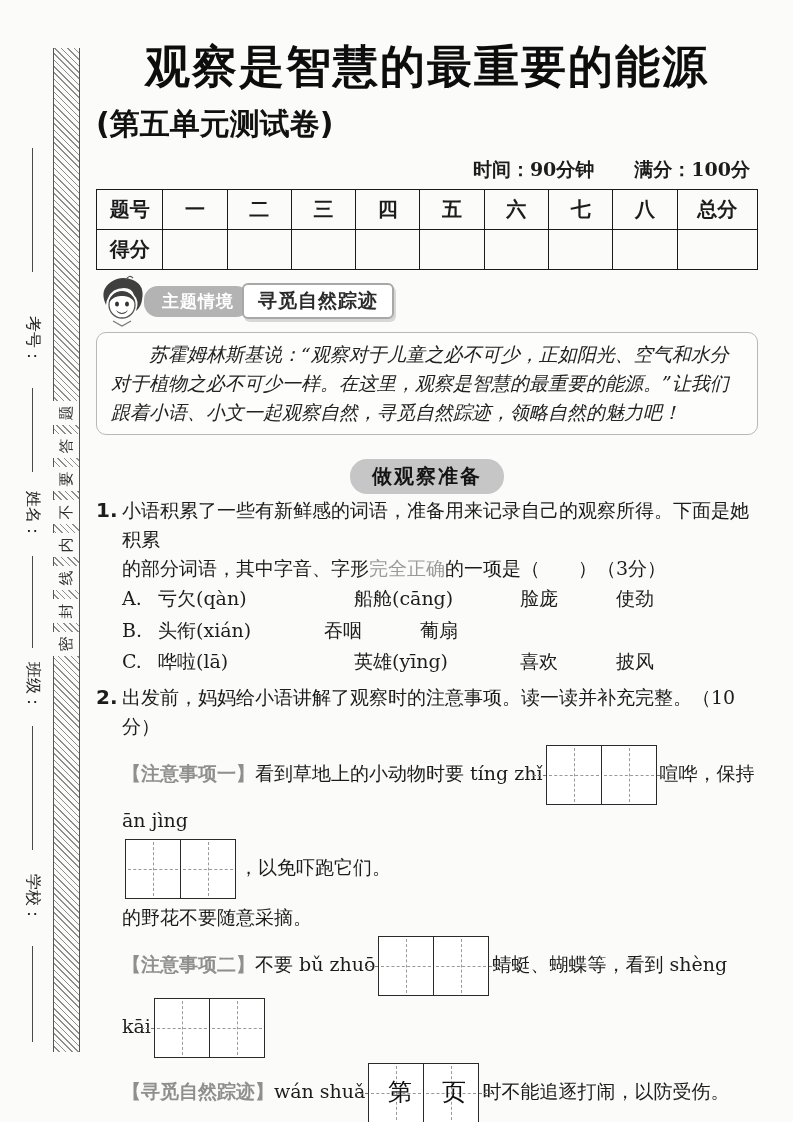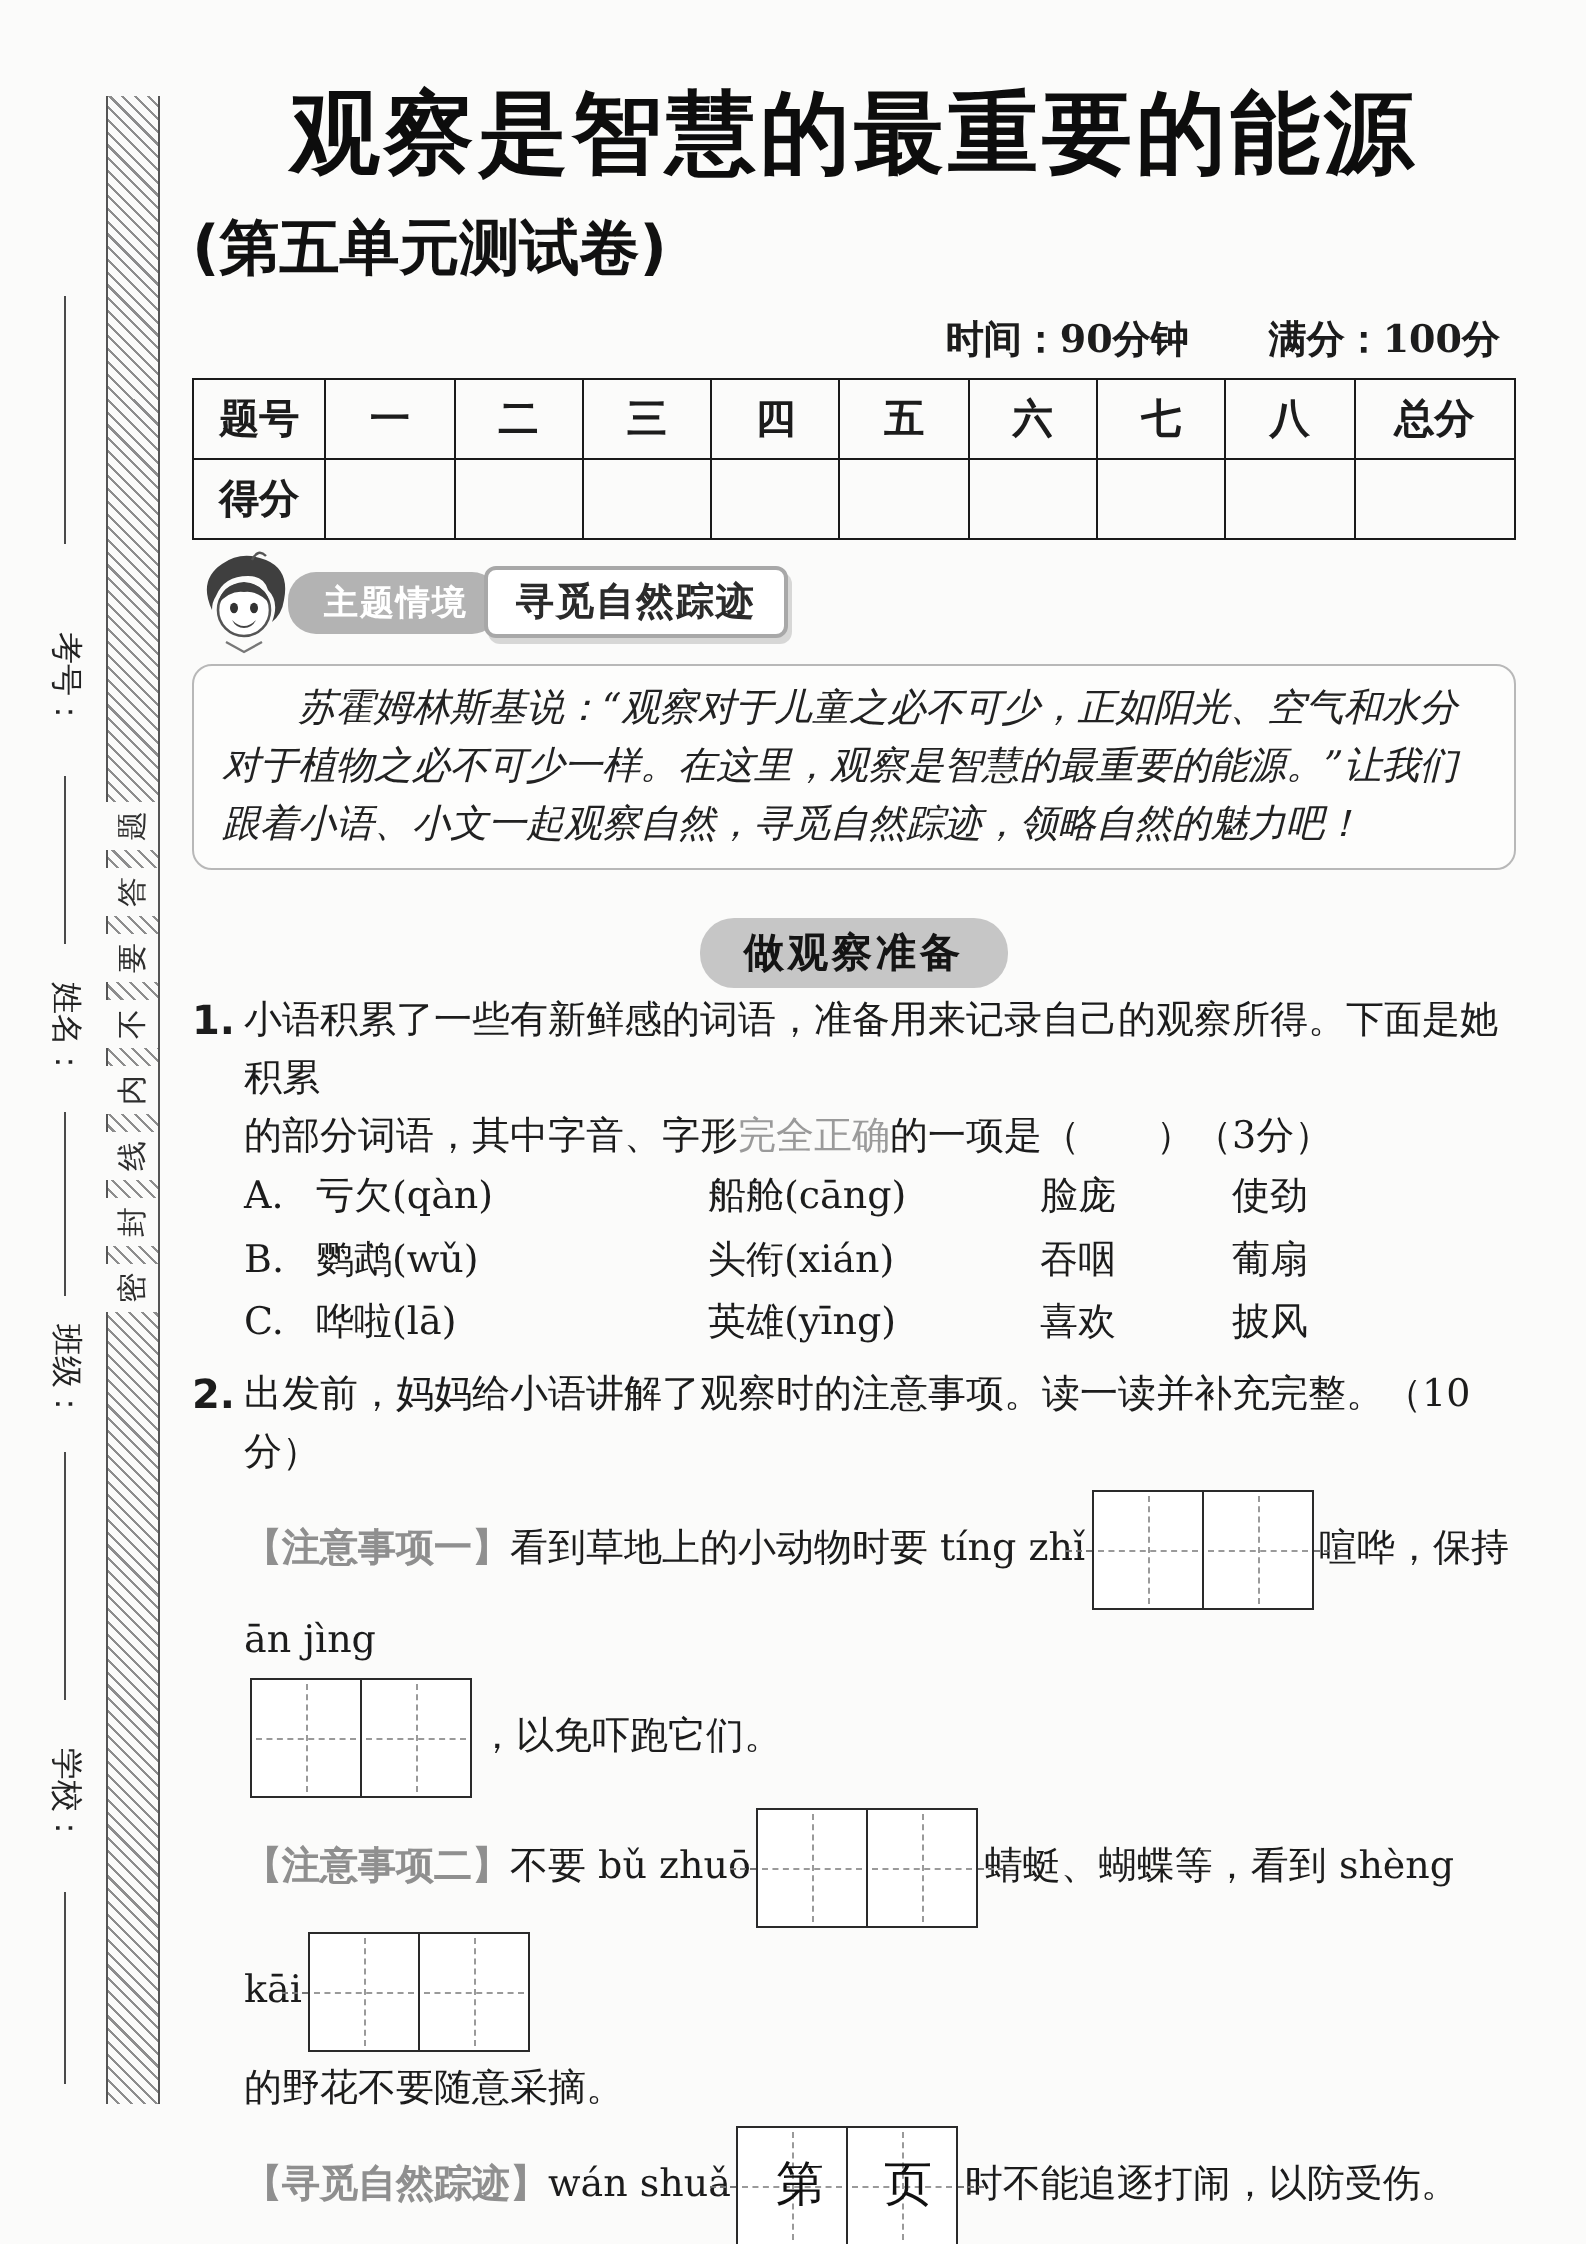--- a/index.html
+++ b/index.html
@@ -176,21 +176,20 @@
     </div>
     <div class="optrow">
       <span class="olabel">A.</span>
       <span class="ow1">亏欠(qàn)</span>
       <span class="ow2">船舱(cāng)</span>
       <span class="ow3">脸庞</span>
       <span class="ow4">使劲</span>
     </div>
     <div class="optrow">
       <span class="olabel">B.</span>
-      <span class="ow1">鹦鹉(wǔ)</span>
       <span class="ow2">头衔(xián)</span>
       <span class="ow3">吞咽</span>
       <span class="ow4">葡扇</span>
     </div>
     <div class="optrow">
       <span class="olabel">C.</span>
       <span class="ow1">哗啦(lā)</span>
       <span class="ow2">英雄(yīng)</span>
       <span class="ow3">喜欢</span>
       <span class="ow4">披风</span>
@@ -208,30 +207,30 @@
         </span><span>喧哗，保持 ān jìng</span>
     </div>
     <div class="q2line">
       <span class="wgrid">
           <span class="cell"></span>
           <span class="cell"></span>
         </span><span>，以免吓跑它们。</span>
     </div>
 
     <div class="q2line">
+      <span>的野花不要随意采摘。</span>
+    </div>
+    <div class="q2line">
       <span class="tag">【注意事项二】</span><span>不要 bǔ zhuō</span><span class="wgrid dl dr">
           <span class="cell"></span>
           <span class="cell"></span>
         </span><span>蜻蜓、蝴蝶等，看到 shèng kāi</span><span class="wgrid dl">
           <span class="cell"></span>
           <span class="cell"></span>
         </span>
-    </div>
-    <div class="q2line">
-      <span>的野花不要随意采摘。</span>
     </div>
 
     <div class="q2line">
       <span class="tag">【寻觅自然踪迹】</span><span>wán shuǎ</span><span class="wgrid dl dr">
           <span class="cell"></span>
           <span class="cell"></span>
         </span><span>时不能追逐打闹，以防受伤。</span>
     </div>
 
     <div class="pill-row" style="margin-top:6px;">

